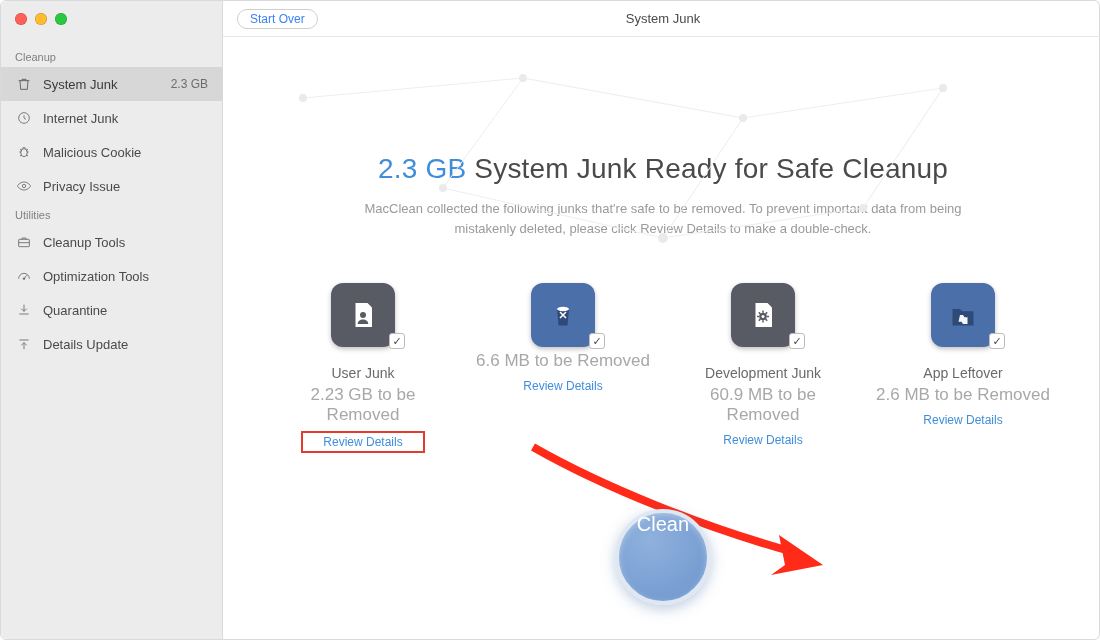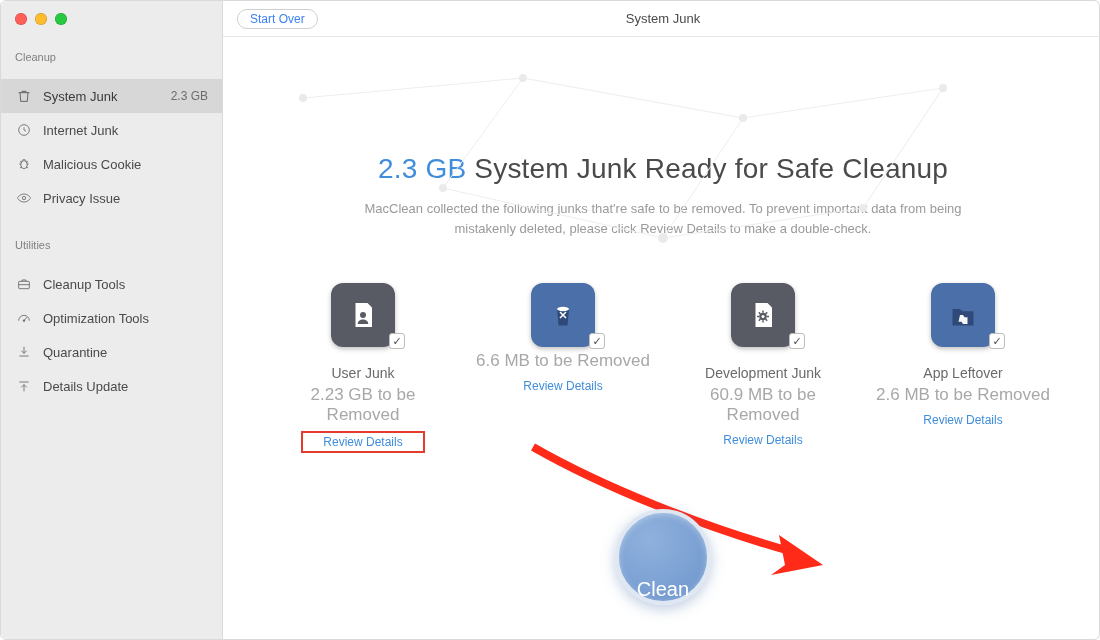--- a/index.html
+++ b/index.html
@@ -14,21 +14,21 @@
   .tl.red { background: #ff5f57; }
   .tl.yellow { background: #febc2e; }
   .tl.green { background: #28c840; }
 
   
   .sidebar {
     width: 222px; min-width: 222px; height: 100%; background: #ececec;
     border-right: 1px solid #d9d9d9; padding-top: 44px; border-top-left-radius: 6px; border-bottom-left-radius: 6px;
   }
   .section-header {
-    font-size: 11px; color: #808080; padding: 6px 14px 16px; font-weight: 500;
+    font-size: 11px; color: #808080; padding: 6px 14px 4px; font-weight: 500;
   }
   .sb-item {
     display: flex; align-items: center; gap: 10px; height: 34px; padding: 0 14px;
     font-size: 13px; color: #4a4a4a; cursor: pointer; position: relative;
   }
   .sb-item.active { background: #d7d7d7; color: #3a3a3a; }
   .sb-item .badge { margin-left: auto; font-size: 12px; color: #6c6c6c; }
   .sb-icon { width: 18px; height: 18px; display: inline-flex; align-items: center; justify-content: center; flex-shrink: 0; }
   .sb-icon svg { width: 16px; height: 16px; stroke: #6b6b6b; fill: none; stroke-width: 1.3; }
   .sb-item.active .sb-icon svg { stroke: #555; }
@@ -70,21 +70,21 @@
   }
   .card .cat-title { margin-top: 18px; font-size: 14px; color: #6a6a6a; }
   .card .cat-sub { margin-top: 4px; font-size: 17px; color: #a8a8a8; }
   .card .review { margin-top: 6px; font-size: 12px; color: #3f8ddb; cursor: pointer; display: inline-block; padding: 2px 20px; }
   .card .review.boxed { border: 2px solid #e33b2e; }
 
   .clean-btn {
     position: absolute; left: 50%; transform: translateX(-50%); bottom: 34px;
     width: 96px; height: 96px; border-radius: 50%; background: radial-gradient(circle at 35% 30%, #8fb1dd, #6d95cc);
     border: 4px solid #dfe7f2; box-shadow: 0 4px 14px rgba(70,110,170,.35), inset 0 2px 6px rgba(255,255,255,.35);
-    color: #fff; font-size: 20px; font-weight: 300; display: flex; align-items: flex-end; justify-content: center; cursor: pointer;
+    color: #fff; font-size: 20px; font-weight: 300; display: flex; align-items: flex-start; justify-content: center; cursor: pointer;
   }
 
   .arrow { position: absolute; left: 300px; top: 400px; width: 330px; height: 150px; pointer-events:none; }
   .arrow svg { width: 100%; height: 100%; overflow: visible; }
   .arrow path { fill: none; stroke: #ff2a18; stroke-width: 8; }
   .arrow polygon { fill: #ff2a18; }
 </style>
 </head>
 <body>
 
@@ -134,21 +134,21 @@
       <span class="sb-icon">
         <svg viewBox="0 0 24 24">
             <path d="M2 12s3.5-6 10-6 10 6 10 6-3.5 6-10 6S2 12 2 12z"></path>
             <circle cx="12" cy="12" r="2.5"></circle>
           </svg>
       </span>
       <span>Privacy Issue</span>
     </div>
 
 
-    <div class="section-header" style="margin-top:18px">Utilities</div>
+    <div class="section-header" style="margin-top:0">Utilities</div>
 
     <div class="sb-item">
       <span class="sb-icon">
         <svg viewBox="0 0 24 24">
             <rect x="4" y="8" width="16" height="11" rx="1"></rect>
             <path d="M9 8V6h6v2M4 13h16"></path>
           </svg>
       </span>
       <span>Cleanup Tools</span>
     </div>

